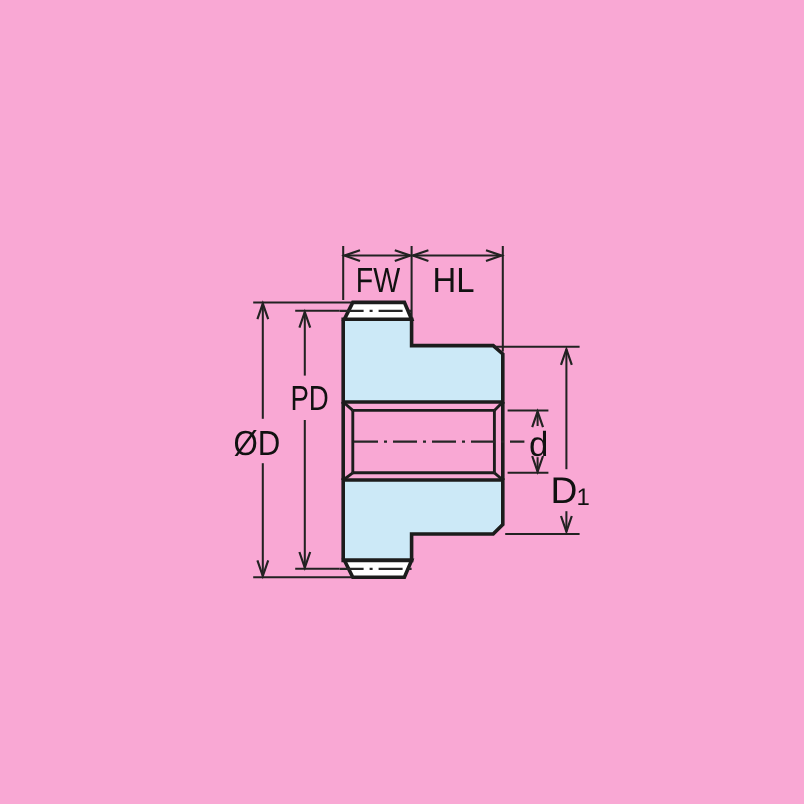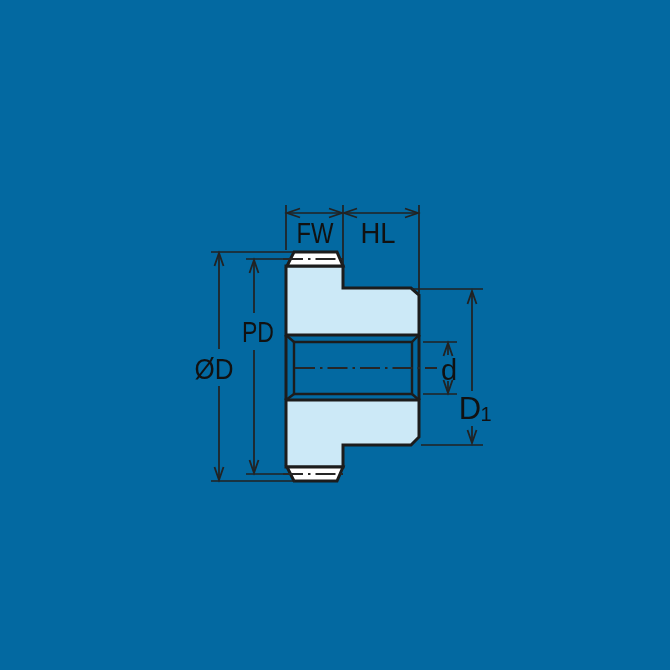--- a/index.html
+++ b/index.html
@@ -1,16 +1,16 @@
 <!DOCTYPE html>
 <html><head>
 <meta charset="utf-8">
 <style>
   html,body{margin:0;padding:0;background:#ffffff;}
-  .stage{position:relative;width:670px;height:670px;background:#0369a1;overflow:hidden;}
+  .stage{position:relative;width:670px;height:670px;background:#f9a8d4;overflow:hidden;}
   svg{display:block;}
   .outline{fill:none;stroke:#1c1c1c;stroke-width:3;stroke-linejoin:miter;}
   .part{stroke:#1c1c1c;stroke-width:3;stroke-linejoin:miter;}
   .bore{fill:none;stroke:#1c1c1c;stroke-width:2.4;}
   .dim{fill:none;stroke:#222222;stroke-width:1.7;}
   .arrow{fill:none;stroke:#222222;stroke-width:1.8;stroke-linejoin:miter;}
   .dashdot{fill:none;stroke:#262626;stroke-width:1.8;stroke-dasharray:20 5 2.5 5;}
   .lbl{font-family:"Liberation Sans","DejaVu Sans",sans-serif;fill:#111111;}
   .f29{font-size:29px;}
   .f31{font-size:31px;}

